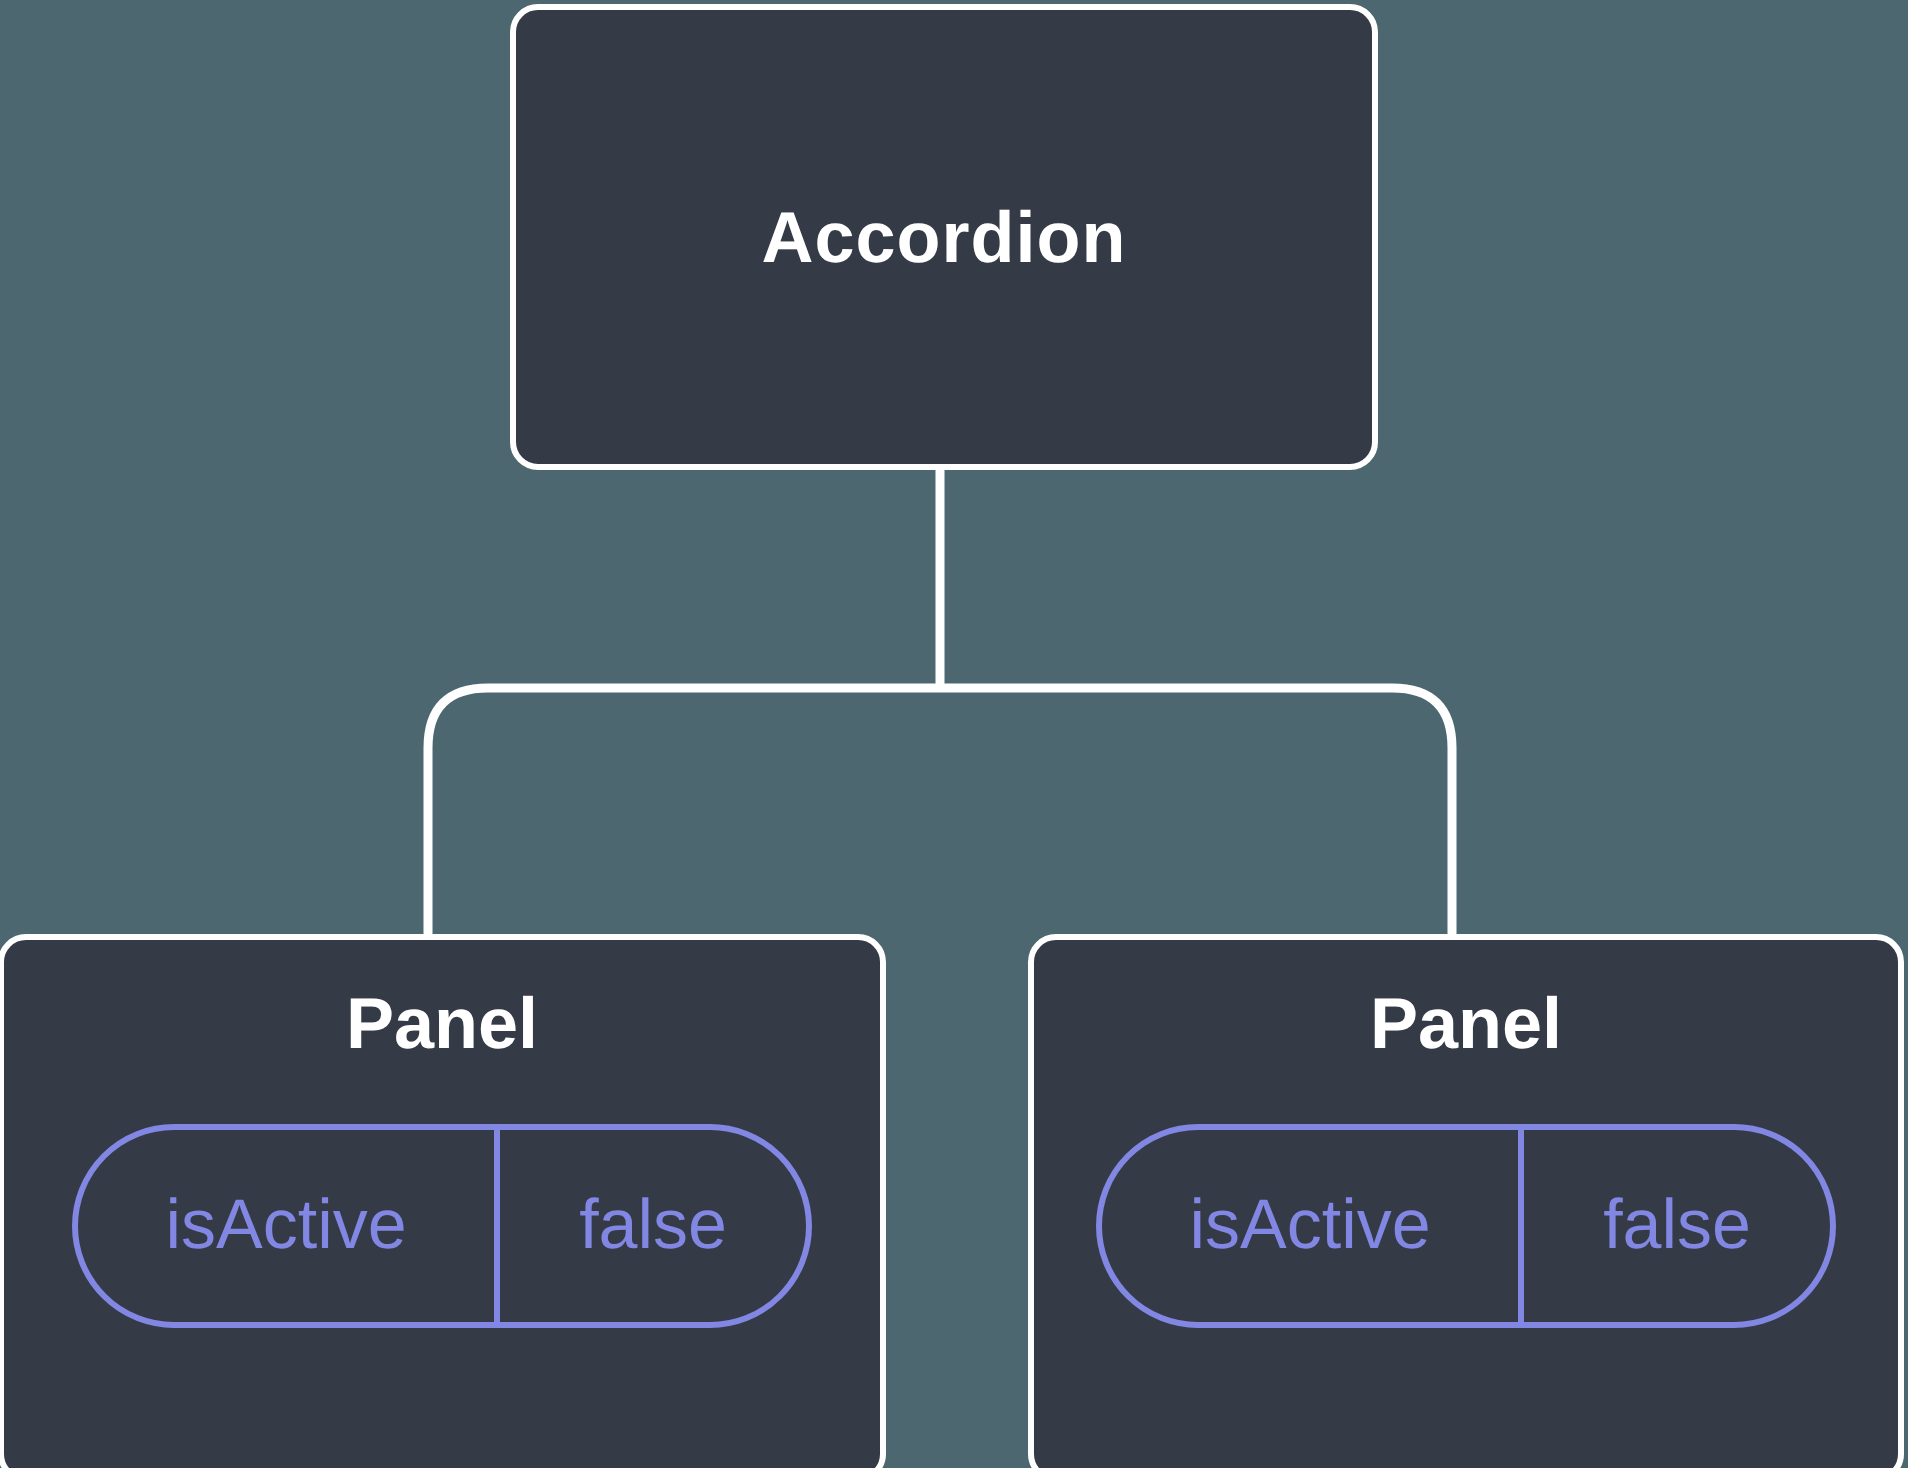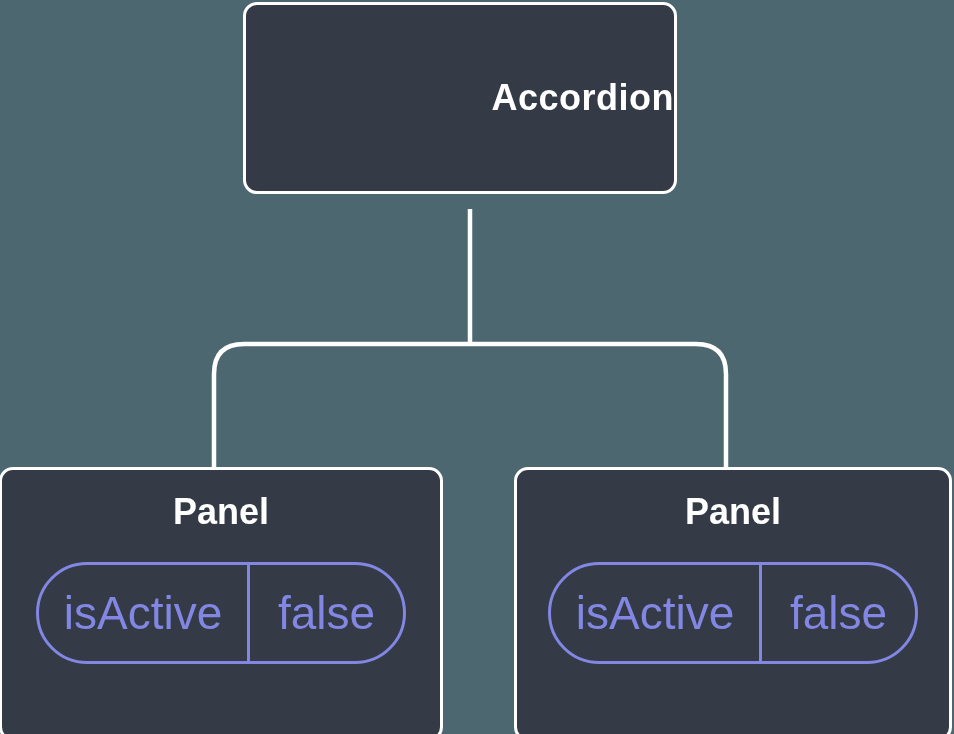--- a/index.html
+++ b/index.html
@@ -31,25 +31,25 @@
     stroke-width: 4.5;
     fill: none;
   }
   .node {
     position: absolute;
     background: var(--node-fill);
     border: 3.5px solid var(--node-border);
     border-radius: 14px;
   }
   .node--root {
-    left: 243px; top: 2px;
-    width: 434px; height: 192px;
+    left: 255px; top: 2px;
+    width: 434px; height: 233px;
     display: flex;
     align-items: center;
-    justify-content: flex-end;
+    justify-content: center;
   }
   .node-title {
     color: var(--title-text);
     font-size: 36px;
     font-weight: bold;
     letter-spacing: 0.5px;
   }
   .node--panel {
     top: 467px;
     width: 444px;
@@ -68,21 +68,21 @@
   }
   .state-pill {
     width: 370px;
     height: 102px;
     margin: 28px auto 0;
     border: 3px solid var(--state-accent);
     border-radius: 51px;
     display: flex;
     align-items: stretch;
     color: var(--state-accent);
-    font-size: 46px;
+    font-size: 35px;
     overflow: hidden;
   }
   .state-pill .cell {
     display: flex;
     align-items: center;
     justify-content: center;
   }
   .state-pill .cell--key {
     flex: 0 0 58%;
     border-right: 3px solid var(--state-accent);

